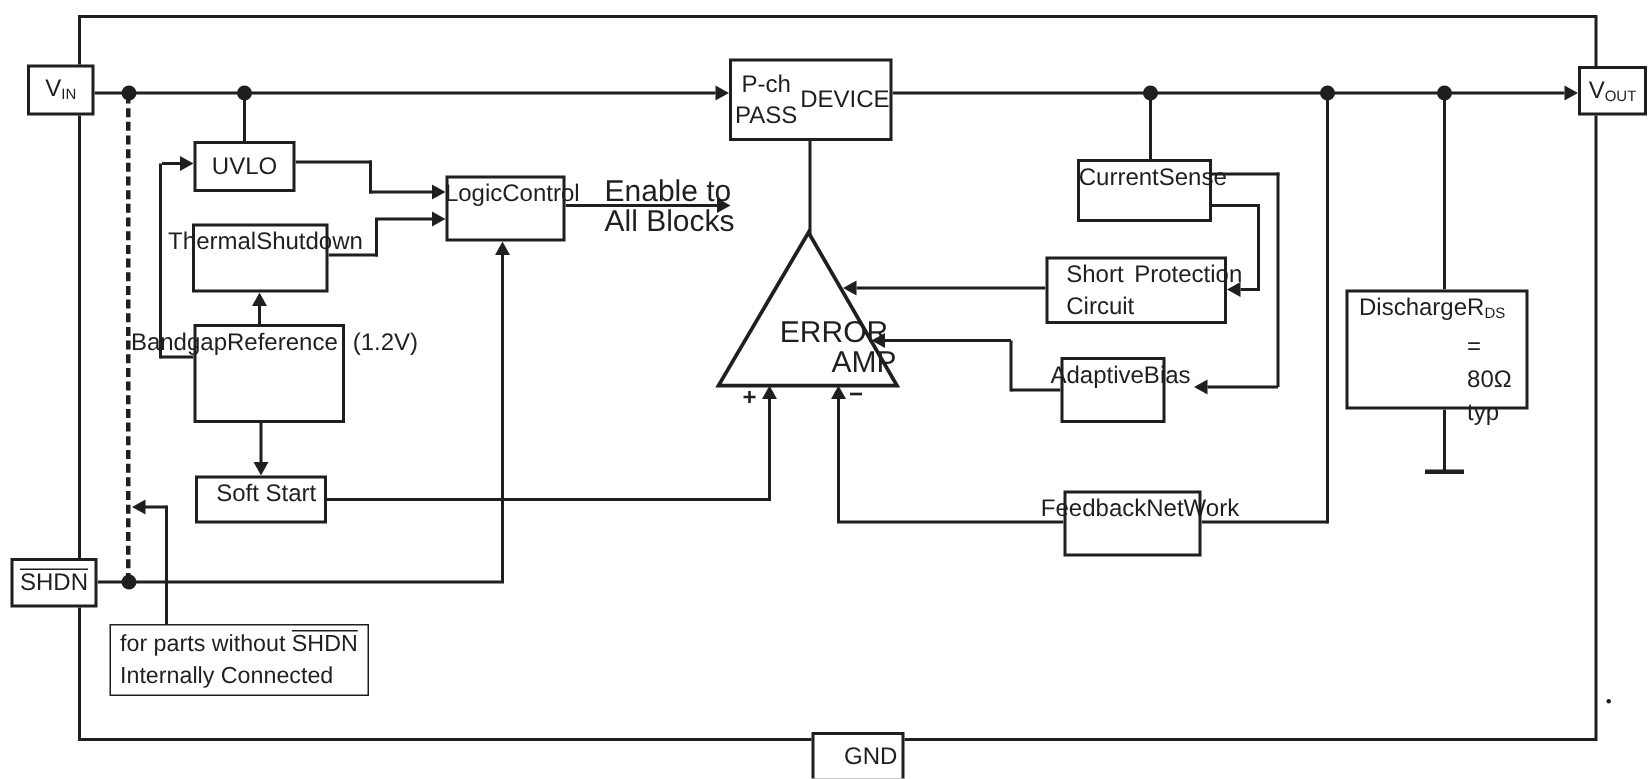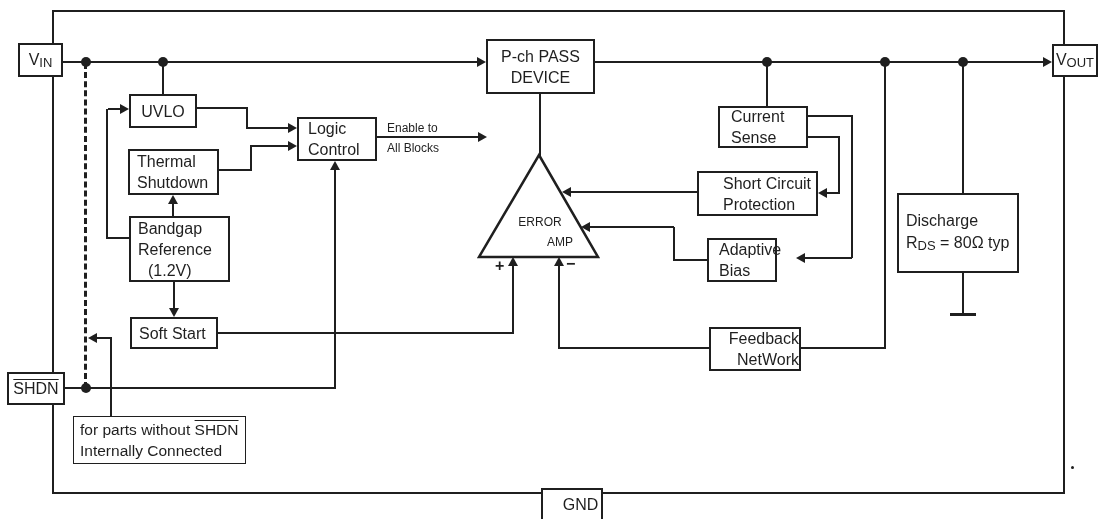--- a/index.html
+++ b/index.html
@@ -11,31 +11,31 @@
   .vw{ position:absolute; width:2px;  background:var(--ink); }
   .dashw{ position:absolute; width:0; border-left:3px dashed var(--ink); }
   .dot{ position:absolute; width:10px; height:10px; border-radius:50%; background:var(--ink); }
 
   .arr-r{ position:absolute; width:0; height:0; border-top:5px solid transparent; border-bottom:5px solid transparent; border-left:9px solid var(--ink); }
   .arr-l{ position:absolute; width:0; height:0; border-top:5px solid transparent; border-bottom:5px solid transparent; border-right:9px solid var(--ink); }
   .arr-u{ position:absolute; width:0; height:0; border-left:5px solid transparent; border-right:5px solid transparent; border-bottom:9px solid var(--ink); }
   .arr-d{ position:absolute; width:0; height:0; border-left:5px solid transparent; border-right:5px solid transparent; border-top:9px solid var(--ink); }
 
   .box{ position:absolute; border:2px solid var(--ink); background:var(--bg);
-        font-size:16px; line-height:21px; display:flex; flex-direction:column;
+        font-size:16px; line-height:21px; display:flex; 
         justify-content:center; }
   .box.center{ align-items:center; text-align:center; }
   .box.left{ padding-left:7px; }
 
   .pin{ position:absolute; border:2px solid var(--ink); background:var(--bg);
         display:flex; align-items:center; justify-content:center; font-size:16px; }
-  .sub{ font-size:13px; vertical-align:-2px; letter-spacing:0; }
+  .sub{ font-size:10px; vertical-align:-2px; letter-spacing:0; }
   .overline{ text-decoration:overline; }
 
-  .freetext{ position:absolute; font-size:12px; line-height:18px; white-space:nowrap; }
+  .freetext{ position:absolute; font-size:20px; line-height:18px; white-space:nowrap;margin-left:16px; }
   .sign{ position:absolute; font-size:16px; font-weight:bold; }
   .note{ position:absolute; border:1.5px solid var(--ink); background:var(--bg);
          font-size:15.5px; line-height:21px; padding:2px 6px; white-space:nowrap; }
   .border-rect{ position:absolute; border:2px solid var(--ink); background:transparent; }
   svg{ position:absolute; overflow:visible; }
   .speck{ position:absolute; width:3px; height:3px; background:var(--ink); border-radius:50%; }
 </style>
 </head>
 <body>
 
@@ -174,21 +174,21 @@
   <div class="box left" style="left:697px;top:171px;width:121px;height:45px;padding-left:24px;">
     <span>Short Circuit</span>
     <span>Protection</span>
   </div>
 
   <div class="box left" style="left:707px;top:238px;width:70px;height:44px;padding-left:10px;">
     <span>Adaptive</span>
     <span>Bias</span>
   </div>
 
-  <div class="box left" style="left:709px;top:327px;width:92px;height:44px;padding-left:10px;align-items:flex-end;">
+  <div class="box left" style="left:709px;top:327px;width:92px;height:44px;padding-left:10px;">
     <span>Feedback</span>
     <span>NetWork</span>
   </div>
 
   <div class="box left" style="left:897px;top:193px;width:122px;height:80px;line-height:22px;">
     <span>Discharge</span>
     <span><span>R</span><span class="sub">DS</span><span> = 80Ω typ</span></span>
   </div>
 
   <div class="pin" style="left:18px;top:43px;width:45px;height:34px;">

